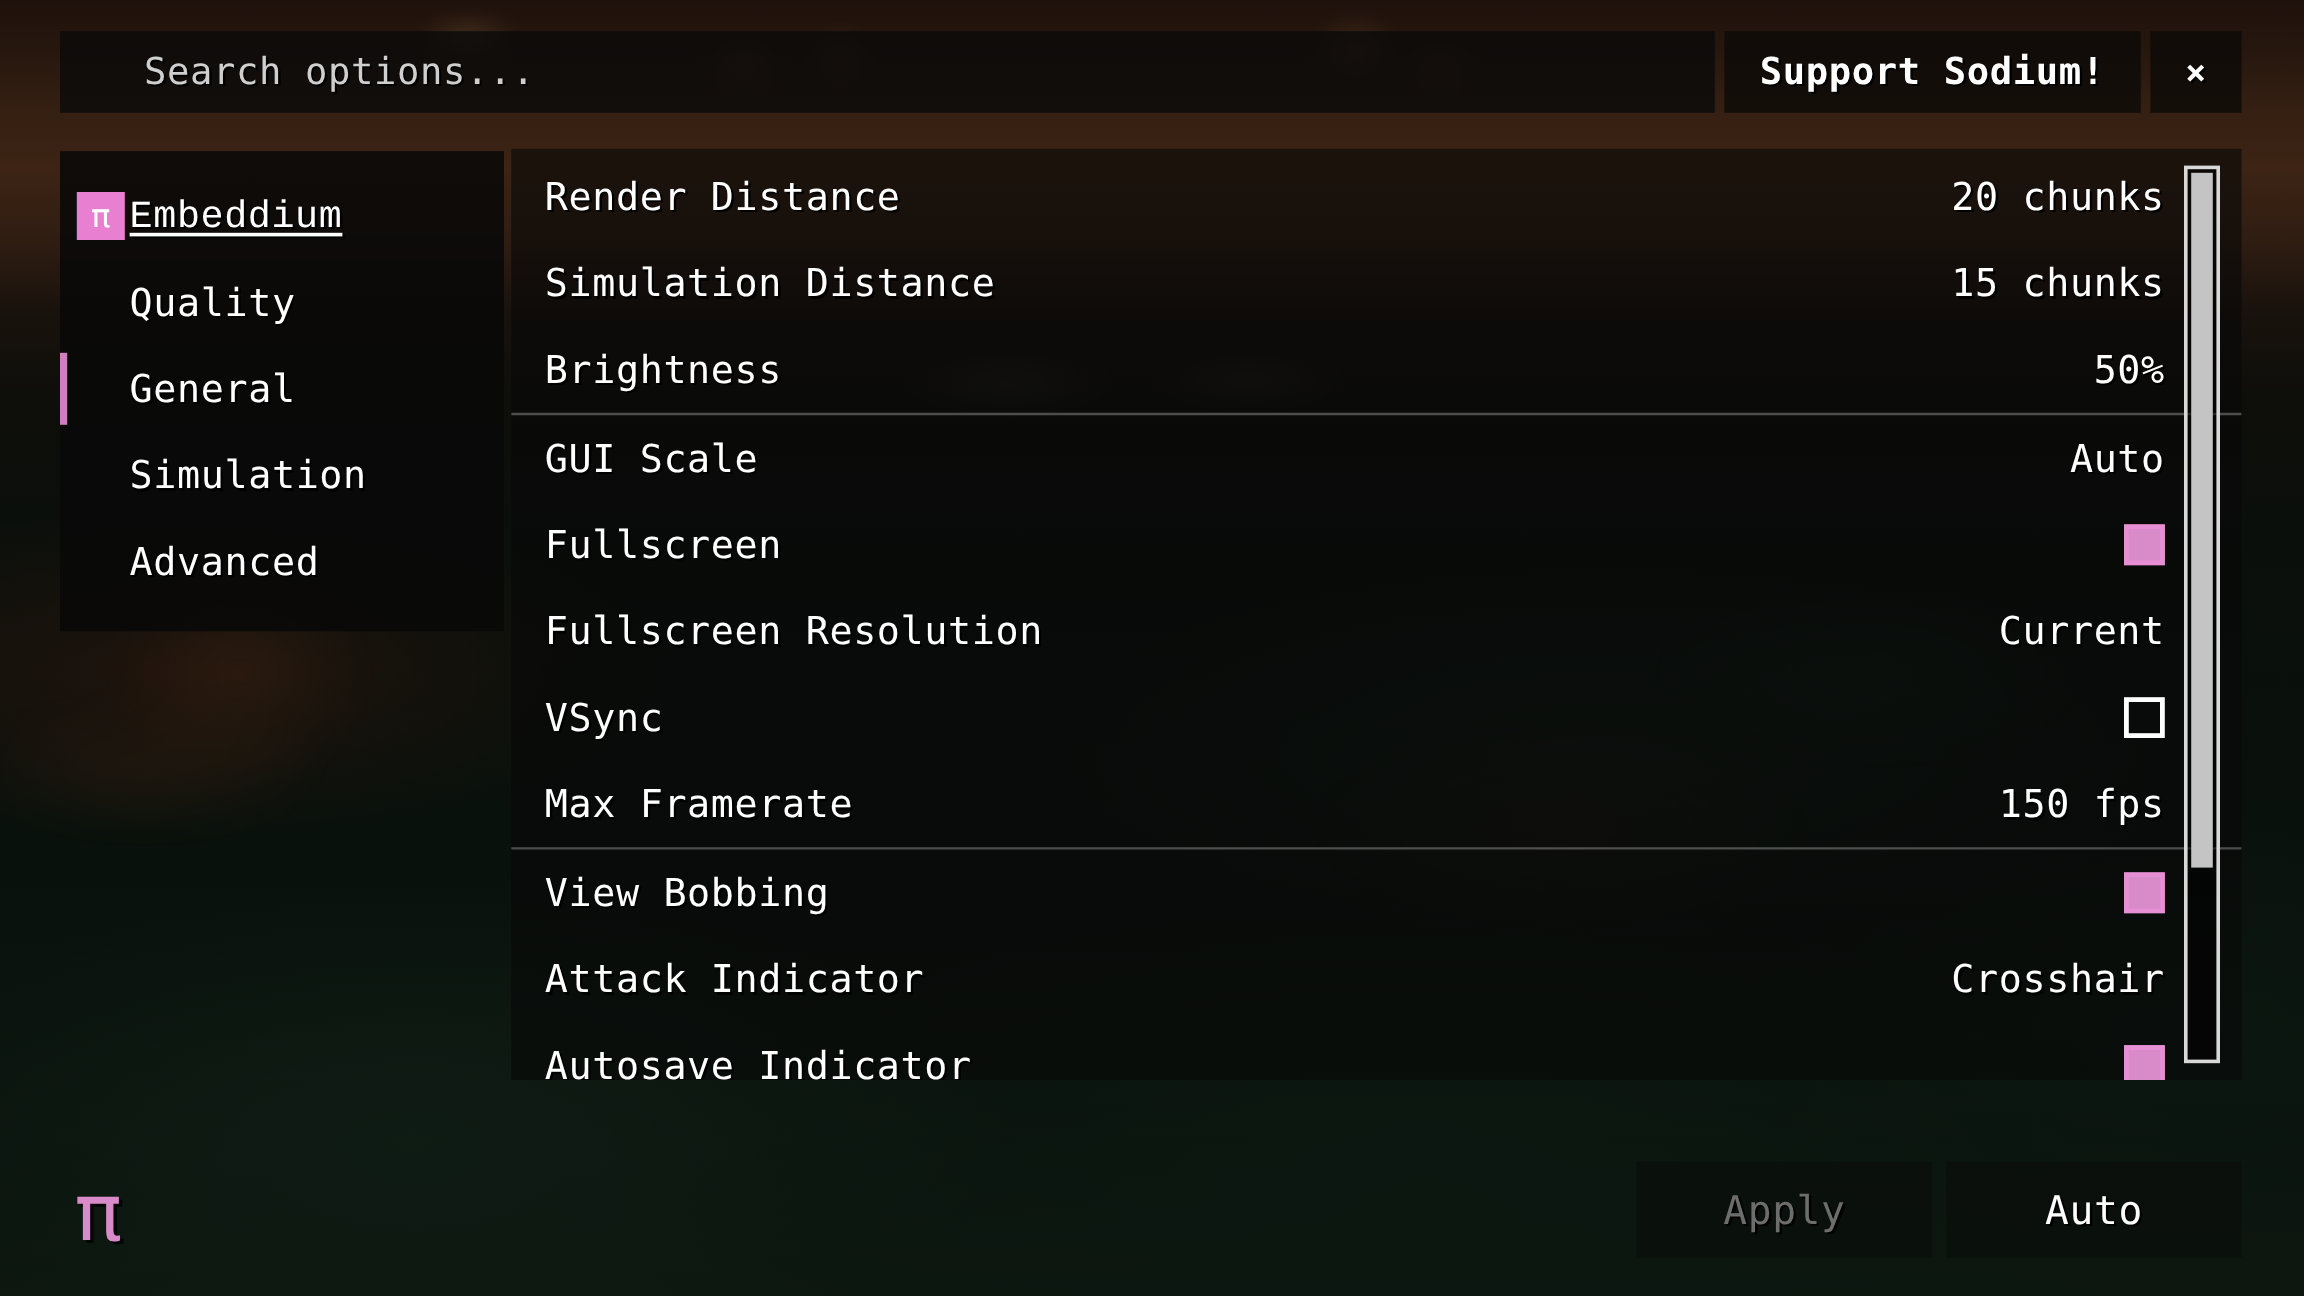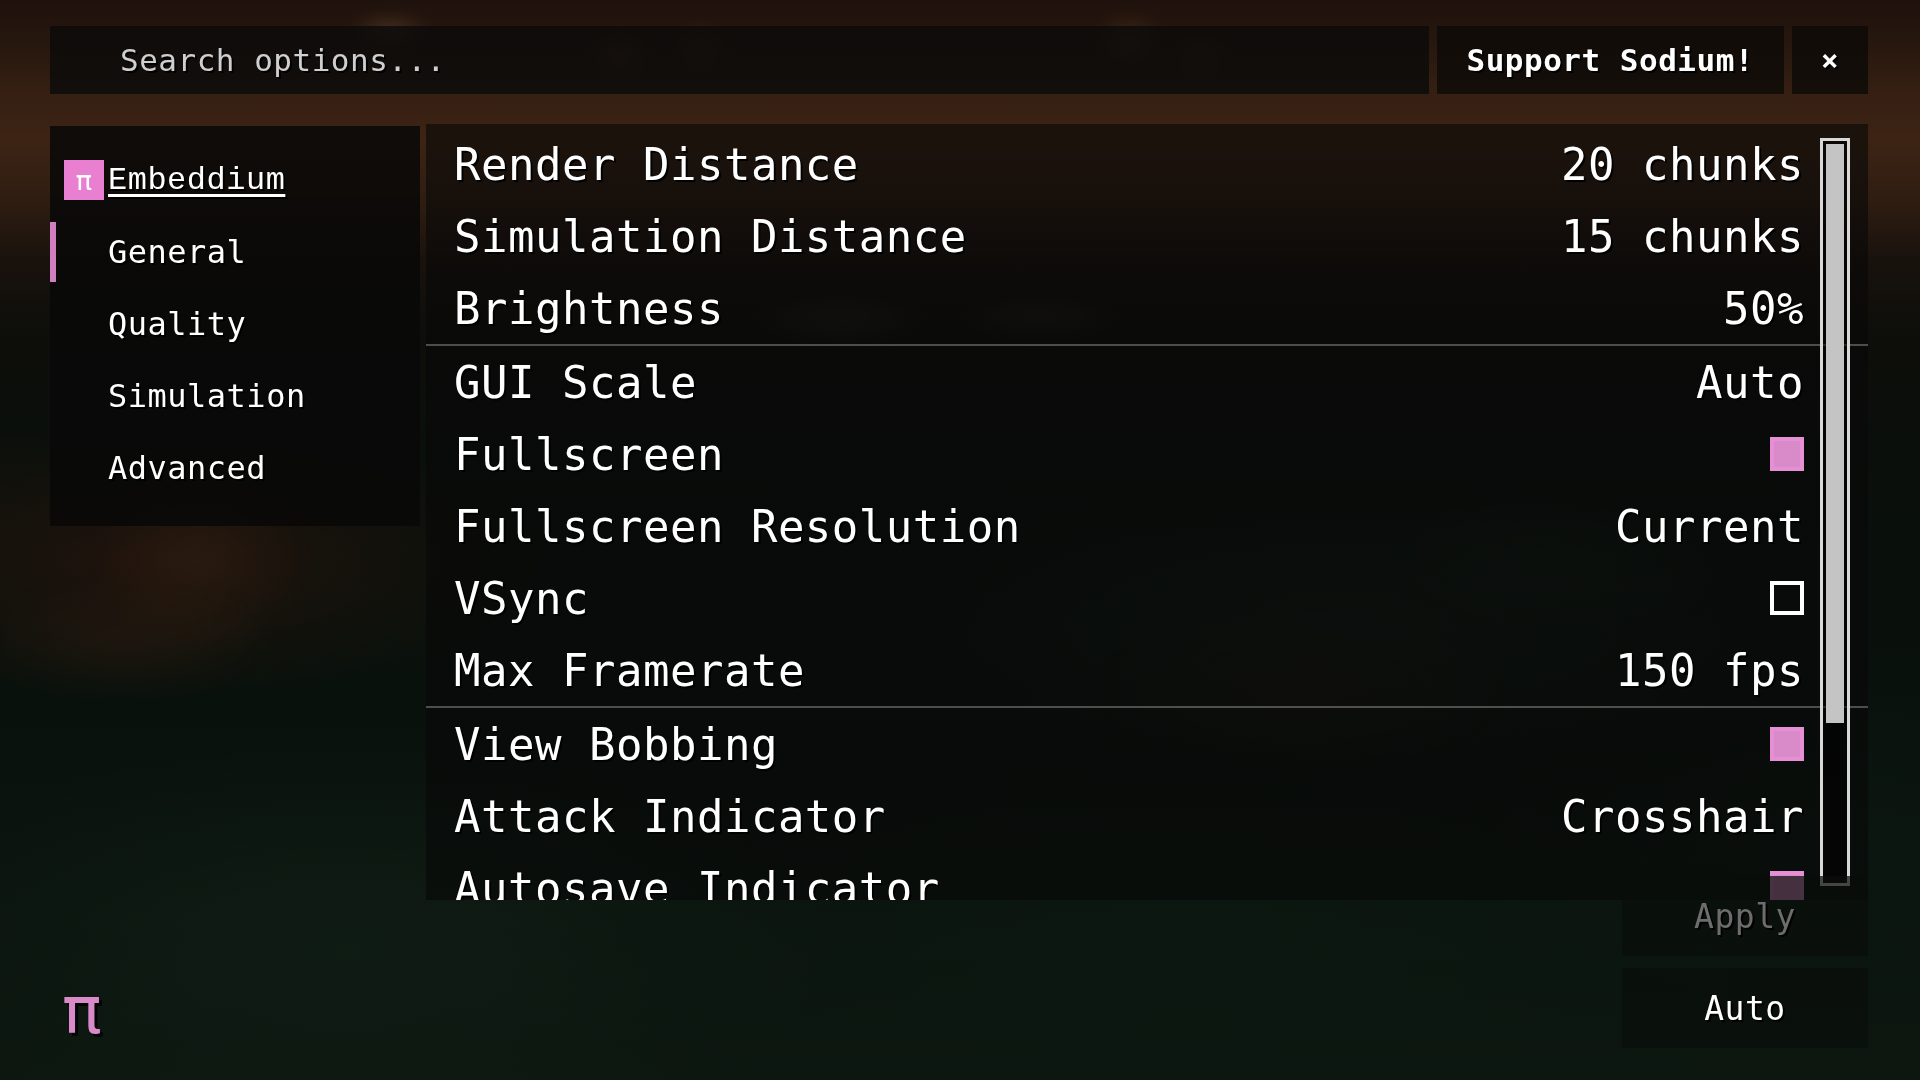--- a/index.html
+++ b/index.html
@@ -101,21 +101,21 @@
     padding-top:4px;
     overflow:hidden;
   }
   .opt-group{ }
   .opt-group + .opt-group{ border-top:2px solid rgba(235,235,235,.30); }
   .opt-row{
     height:72px; display:flex; align-items:center;
     padding:0 64px 0 28px; justify-content:space-between;
   }
   .opt-name, .opt-val{
-    color:#fff; font-size:44px; letter-spacing:.5px;
+    color:#fff; font-size:32px; letter-spacing:.5px;
     text-shadow:2px 2px 0 rgba(0,0,0,.9);
     white-space:nowrap;
   }
   .cbox{
     width:34px; height:34px; border:4px solid #fff; background:transparent;
   }
   .cbox.on{ border-color:#e68fd4; background:#d98ac8; }
 
   
   #scrolltrack{
@@ -129,21 +129,21 @@
 
   
   #pi-logo{
     position:absolute; left:62px; bottom:36px;
     color:#d98ac8; font-size:66px; line-height:1;
     font-family:"DejaVu Sans",sans-serif;
     text-shadow:3px 3px 0 rgba(0,0,0,.75);
   }
   #footer-buttons{
     position:absolute; right:52px; bottom:32px;
-    display:flex; gap:12px;flex-direction:column;
+    display:flex; gap:12px;
   }
   .fbtn{
     width:246px; height:80px;
     background:rgba(10,14,10,.72);
     display:flex; align-items:center; justify-content:center;
     font-size:33px; letter-spacing:.5px;
     text-shadow:2px 2px 0 rgba(0,0,0,.9);
     cursor:pointer;
   }
   .fbtn.disabled{ color:#6d6d6d; cursor:default; }
@@ -165,25 +165,25 @@
   <div class="hbtn" id="close-btn">
     <span>×</span>
   </div>
 </div>
 
 <div id="sidebar">
   <div class="side-row" id="brand-row">
     <span class="pi-badge">π</span>
     <span class="label">Embeddium</span>
   </div>
+  <div class="side-row">
+    <span class="label">Quality</span>
+  </div>
   <div class="side-row active">
     <span class="label">General</span>
-  </div>
-  <div class="side-row">
-    <span class="label">Quality</span>
   </div>
   <div class="side-row">
     <span class="label">Simulation</span>
   </div>
   <div class="side-row">
     <span class="label">Advanced</span>
   </div>
 </div>
 
 <div id="options">

